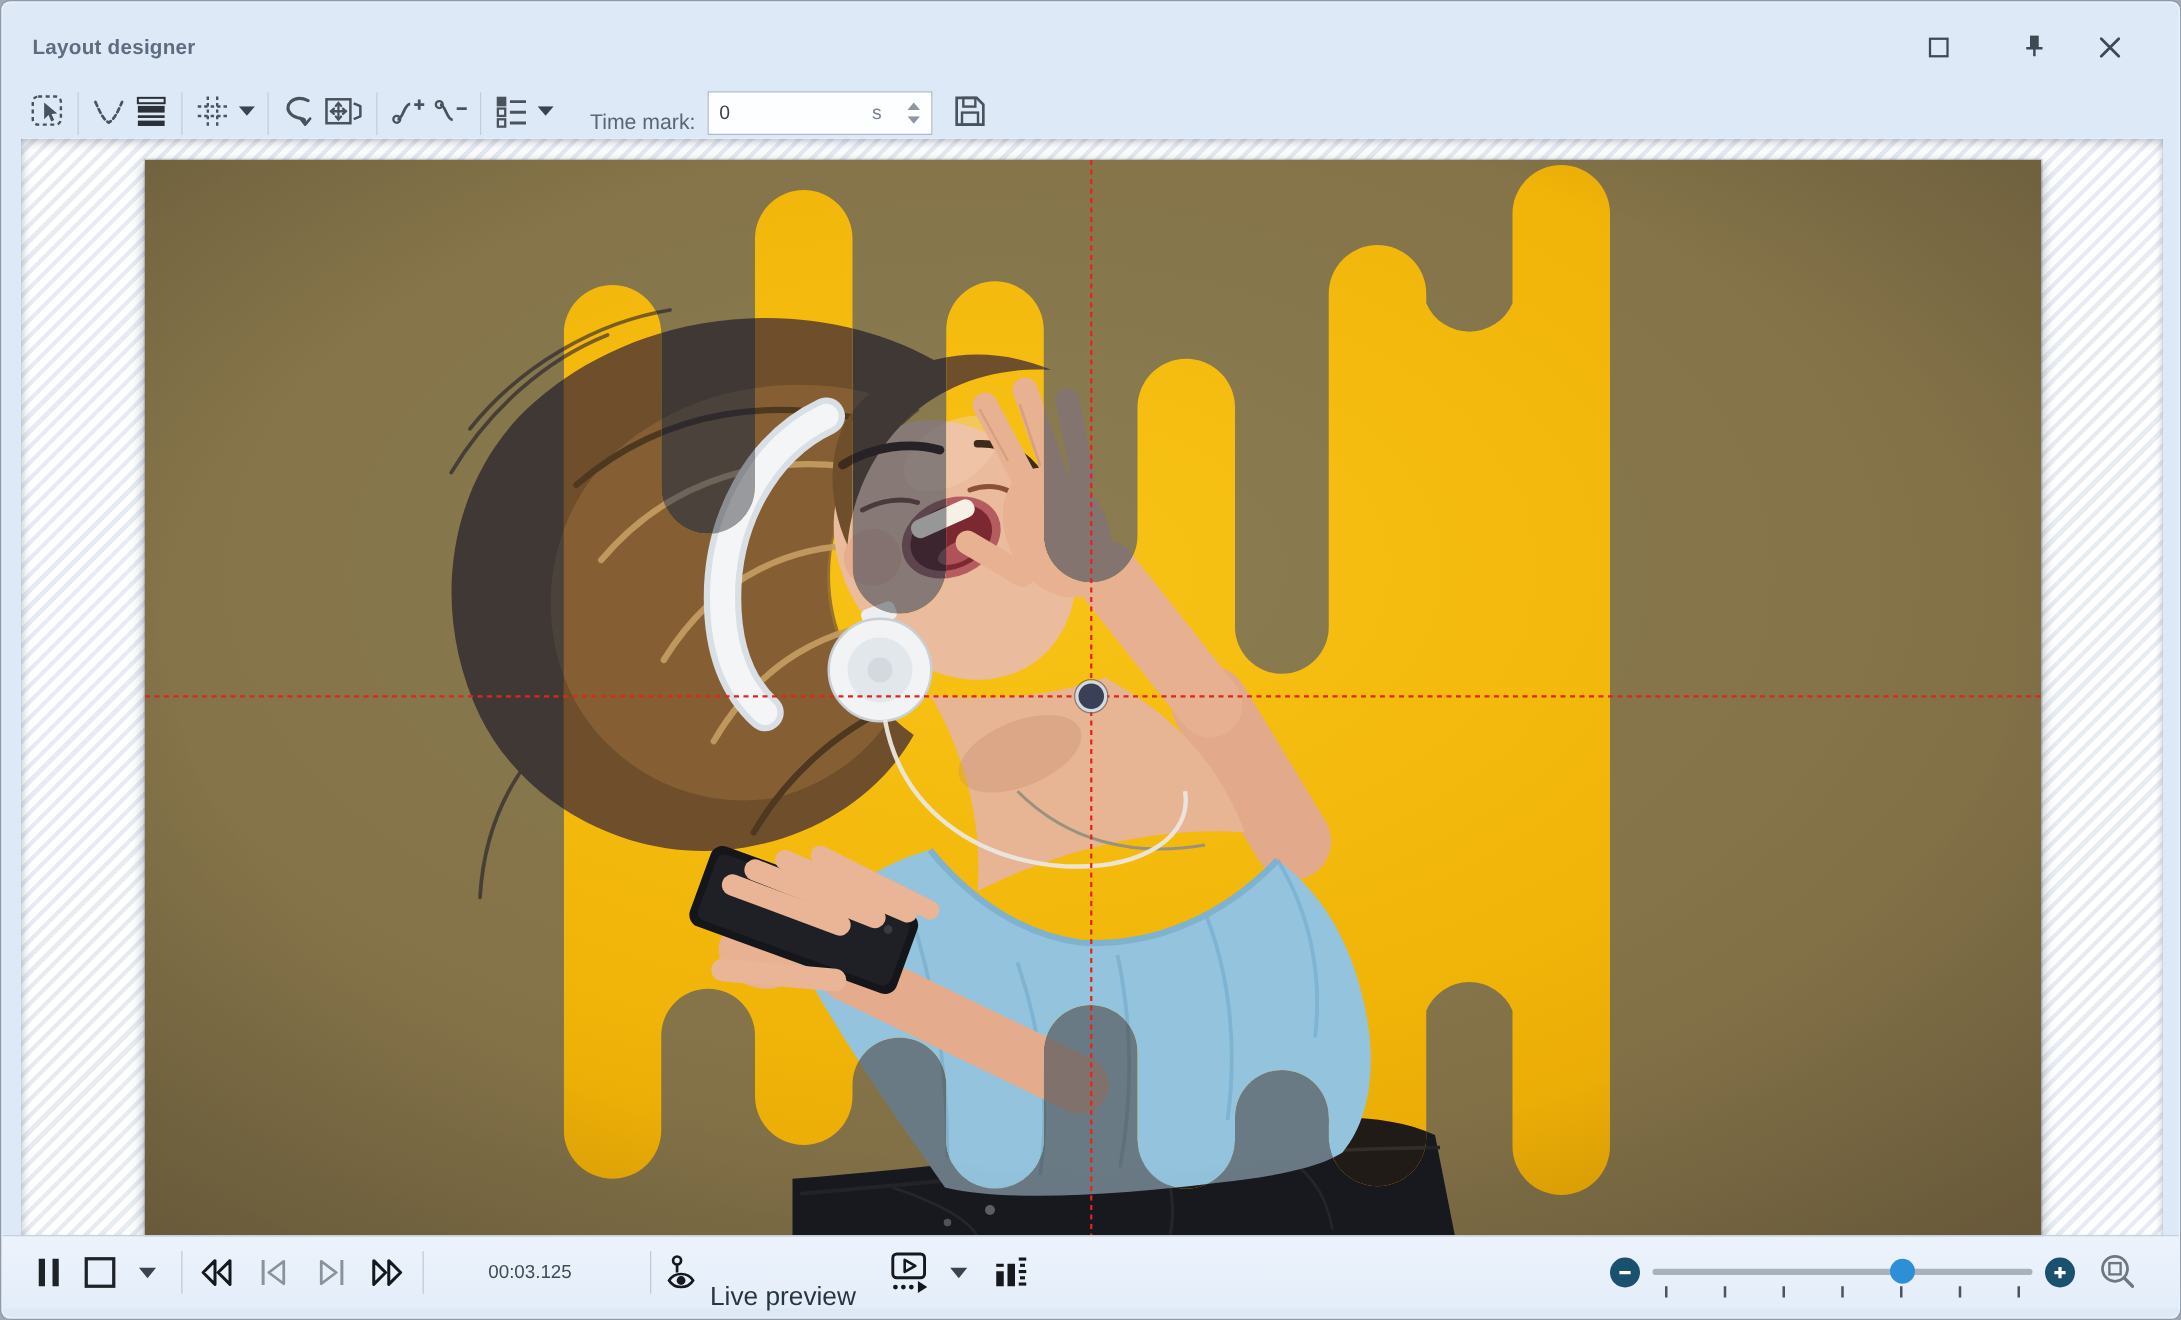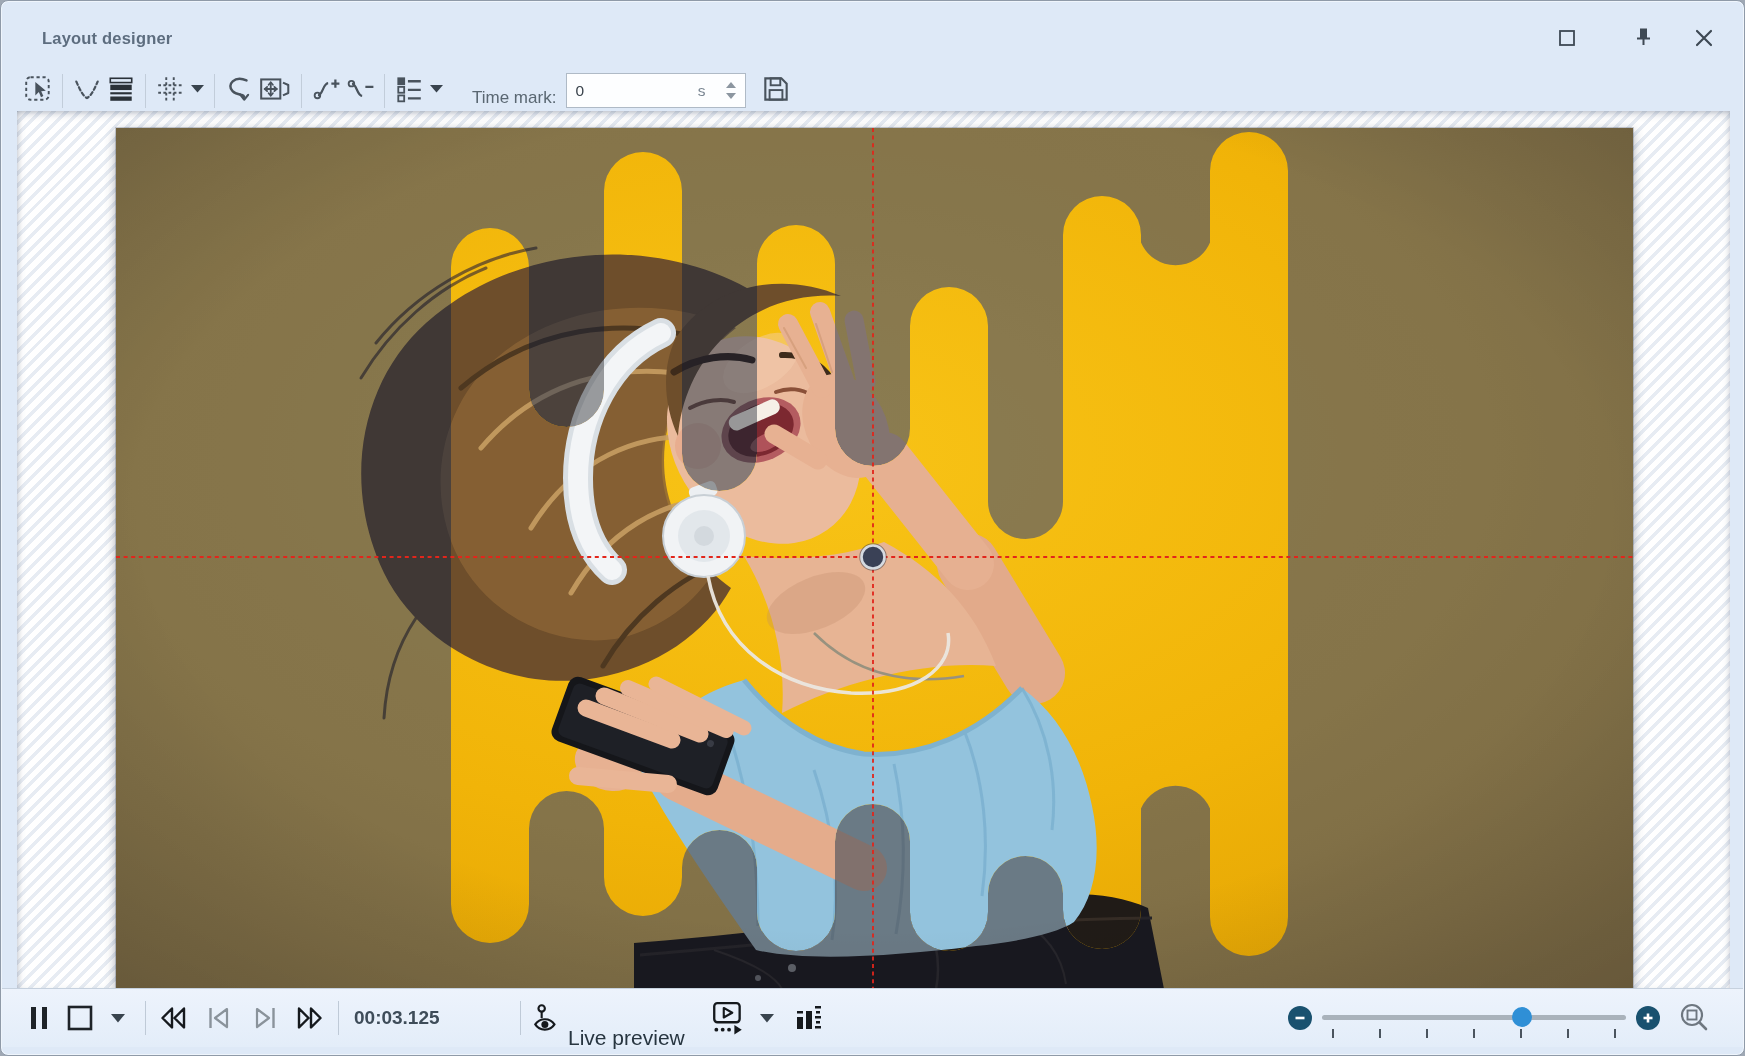--- a/index.html
+++ b/index.html
@@ -8,21 +8,21 @@
     background:#9FA8B4;
     font-family:"Liberation Sans","DejaVu Sans",sans-serif;
     -webkit-font-smoothing:antialiased;
   }
   .window{
     position:absolute;inset:0;background:#DEE9F7;
     border:1px solid #8F9AA8;border-radius:8px;overflow:hidden;
     box-shadow:inset 0 0 0 1px #EFF5FC;
   }
   
-  .titlebar{position:absolute;top:0;left:16px;right:0;height:58px;}
+  .titlebar{position:absolute;top:0;left:0;right:0;height:58px;}
   .title{
     position:absolute;left:25px;top:28px;font-size:16.5px;font-weight:bold;
     color:#5D6D7F;letter-spacing:.2px;
   }
   .winbtn{position:absolute;width:26px;height:26px;display:flex;align-items:center;justify-content:center;cursor:default;}
   .winbtn svg{display:block;}
   .btn-max{left:1537px;top:24px;}
   .btn-pin{left:1612px;top:23px;}
   .btn-close{left:1674px;top:24px;}
   
@@ -66,21 +66,21 @@
   
   .bottombar{
     position:absolute;left:1px;right:1px;bottom:8px;height:58px;
     background:linear-gradient(#EDF3FC,#E3EDF9);
     border-top:1px solid #C6D1DE;
   }
   .bb{position:absolute;top:0;height:58px;display:flex;align-items:center;justify-content:center;}
   .bsep{position:absolute;width:1px;height:34px;top:12px;background:#BFCAD7;}
   .time{
     position:absolute;left:352px;top:0;width:140px;height:58px;line-height:58px;
-    font-size:19px;color:#3E4C59;font-weight:bold;
+    text-align:center;font-size:15px;color:#3E4C59;
   }
   .lp-label{position:absolute;left:566px;top:0;height:58px;line-height:58px;font-size:21px;color:#273540;margin-top:20px;}
   .zoombtn{
     position:absolute;top:17px;width:24px;height:24px;border-radius:50%;
     background:#19516F;display:flex;align-items:center;justify-content:center;
   }
   .ztrack{position:absolute;left:1320px;top:26px;width:304px;height:5px;border-radius:3px;background:#A9B2BB;}
   .zthumb{position:absolute;top:-8px;width:20px;height:20px;border-radius:50%;background:#2F8FD6;}
   .zticks{position:absolute;left:1330px;top:40px;width:284px;height:10px;display:flex;justify-content:space-between;}
   .ztick{width:2px;height:9px;background:#4A545E;}

